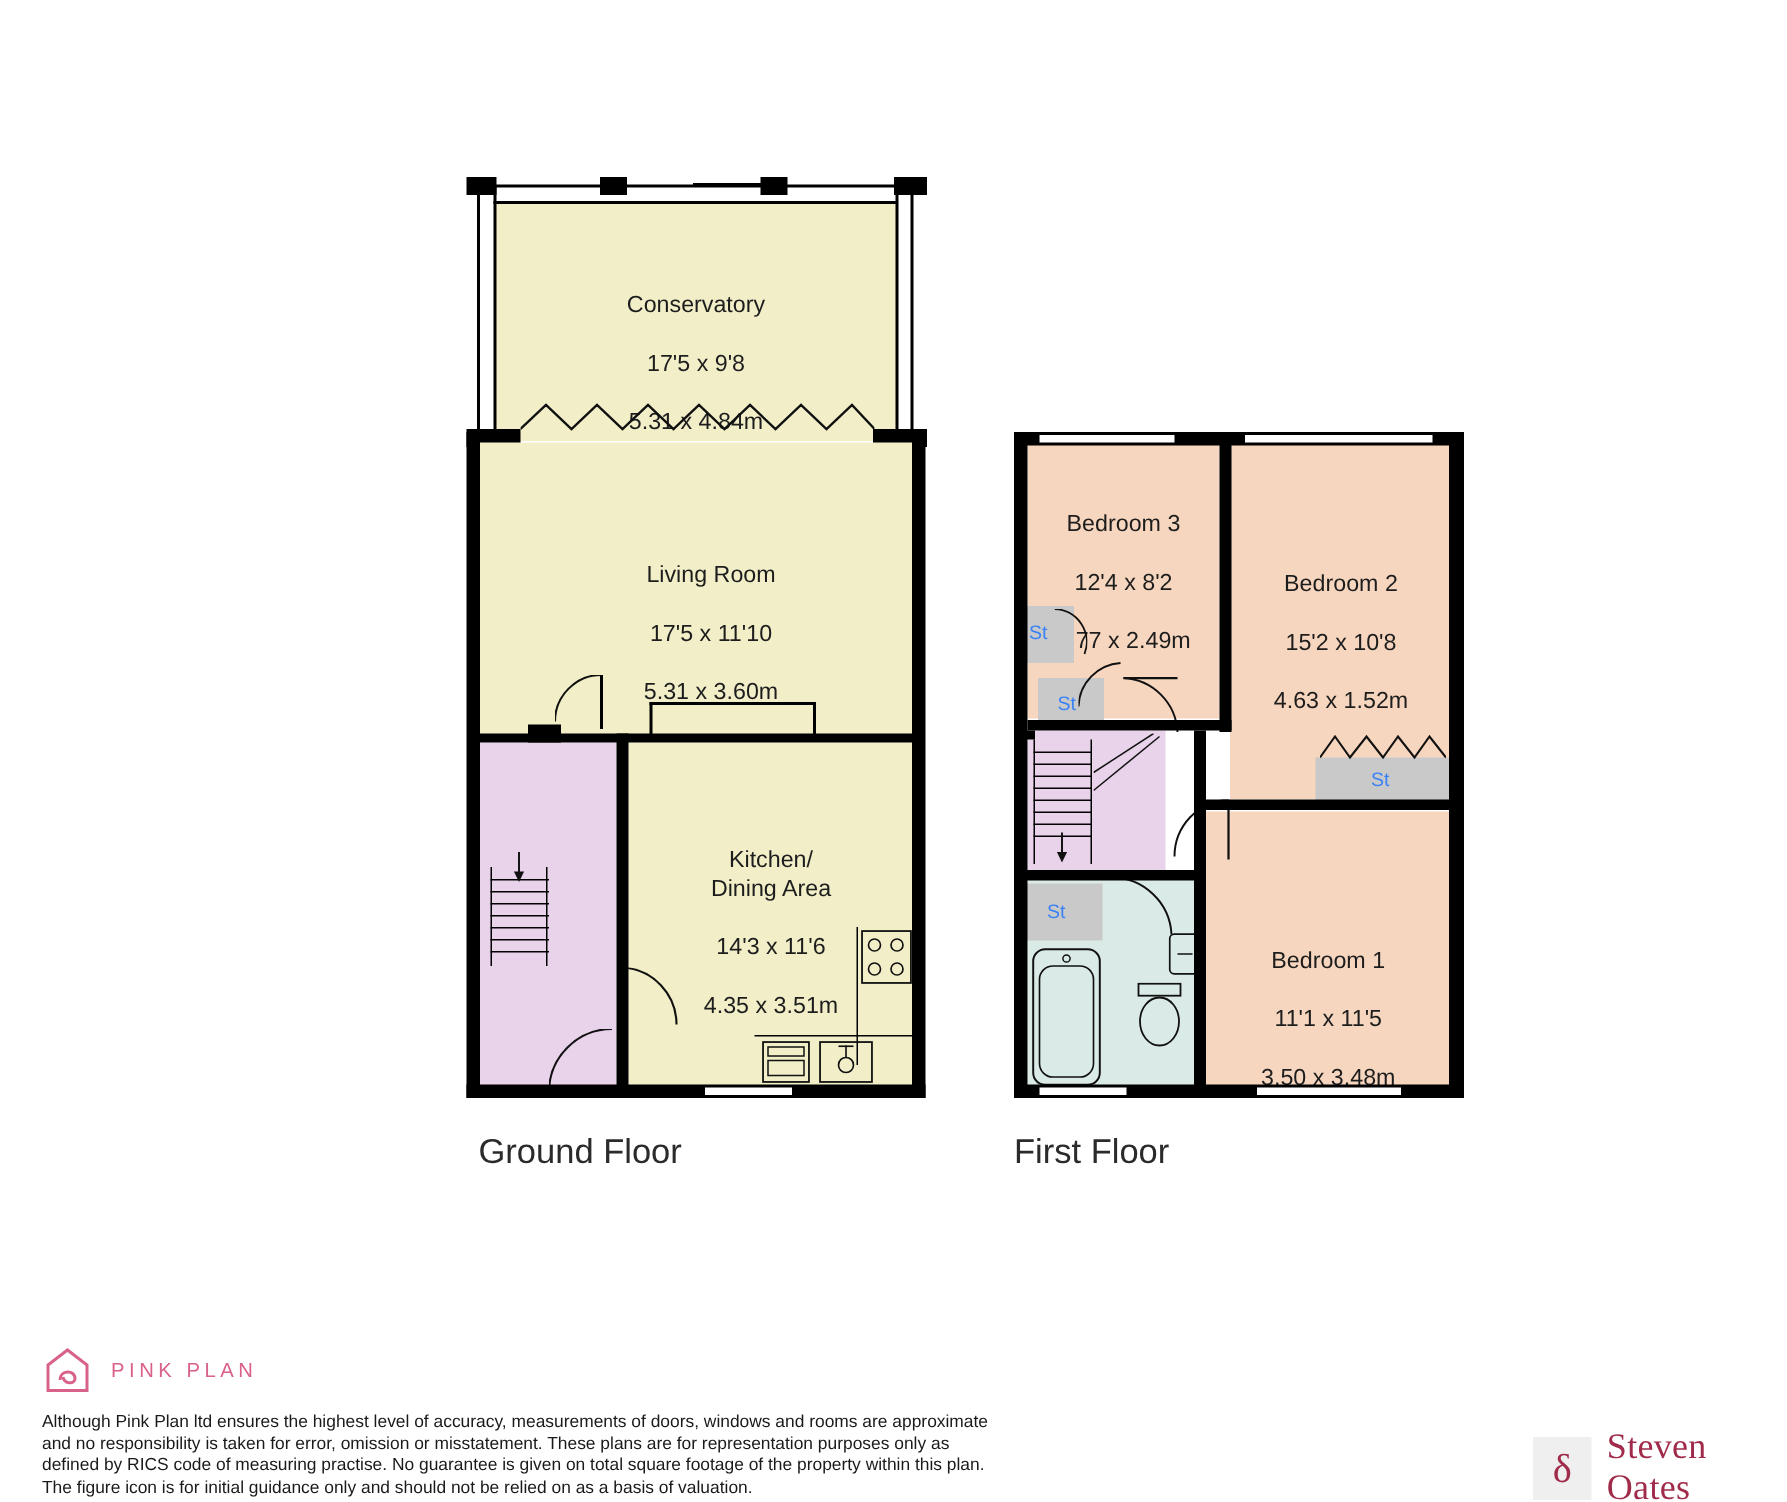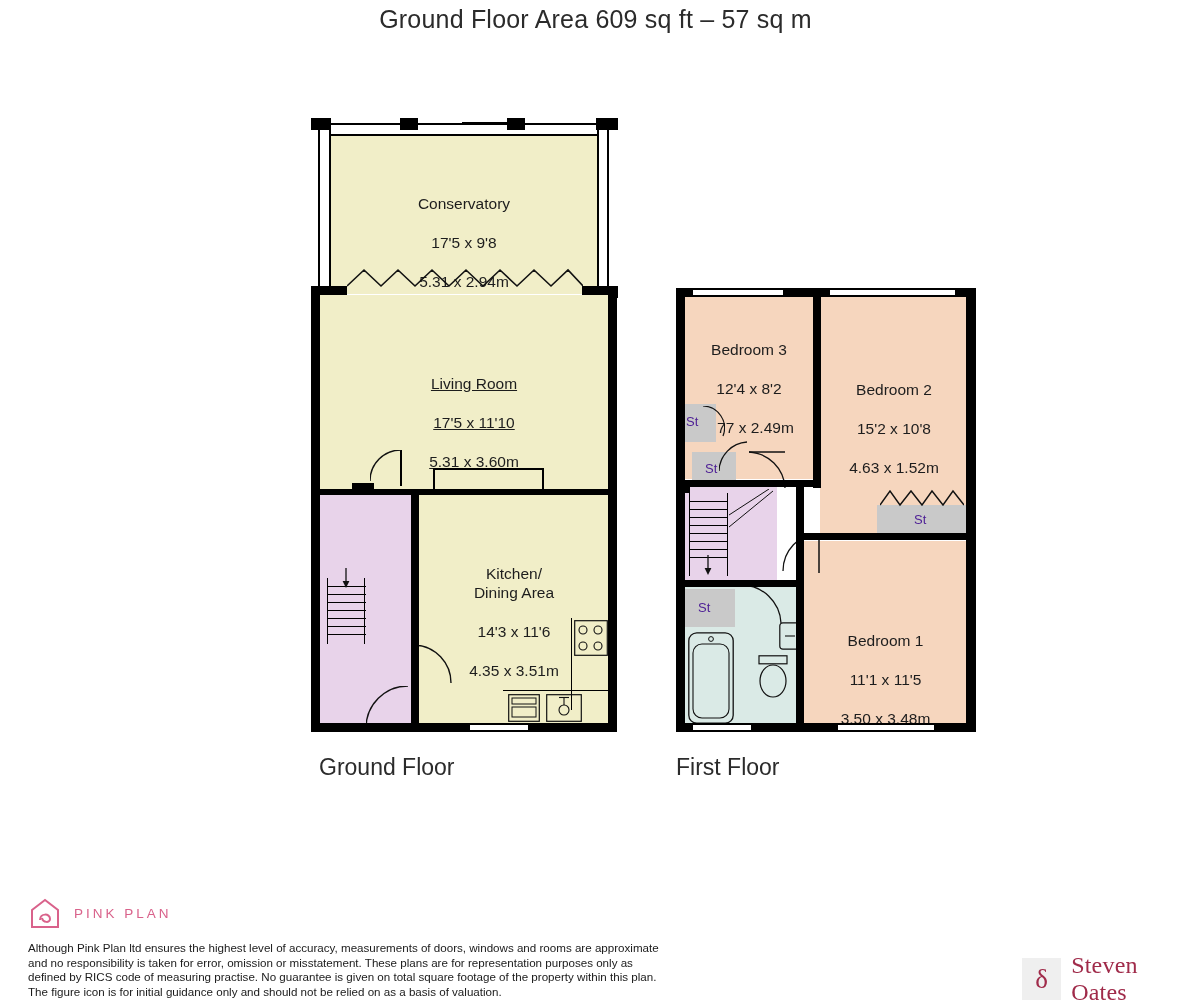--- a/index.html
+++ b/index.html
@@ -66,21 +66,21 @@
     position: absolute;
     text-align: center;
     font-size: 15.5px;
     line-height: 19.5px;
     color: #1d1d1d;
     white-space: pre-line;
   }
   .st-label {
     position: absolute;
     font-size: 13px;
-    color: #4c1d95;
+    color: #3b82f6;
   }
 
   .thin-line {
     position: absolute;
     background: #000;
   }
 
   
   .footer-logo {
     position: absolute;
@@ -127,21 +127,20 @@
     color: #a02b4a;
     font-family: "Liberation Serif", serif;
     font-size: 24px;
     letter-spacing: 0.2px;
   }
 </style>
 </head>
 <body>
 
 <div class="heading">
-  <div class="line">Ground Floor Area 609 sq ft – 57 sq m</div>
 </div>
 
 <div class="stage">
 
   <div>
 
     <div class="room fill-cream" style="left:271px; top:124px; width:290px; height:170px;"></div>
 
     <div class="room fill-white" style="left:271px; top:124px; width:11px; height:170px;"></div>
     <div class="room fill-white" style="left:550px; top:124px; width:11px; height:170px;"></div>
@@ -156,33 +155,33 @@
 
     <div class="wall" style="left:263px; top:118px; width:20px; height:12px;"></div>
     <div class="wall" style="left:352px; top:118px; width:18px; height:12px;"></div>
     <div class="wall" style="left:459px; top:118px; width:18px; height:12px;"></div>
     <div class="wall" style="left:548px; top:118px; width:22px; height:12px;"></div>
     <div class="thin-line" style="left:414px; top:122px; width:46px; height:2px;"></div>
 
     <div class="label" style="left:299px; top:174px; width:234px;">
       <span>Conservatory</span><br>
       <span>17'5 x 9'8</span><br>
-      <span>5.31 x 2.94m</span>
+      <span>5.31 x 4.84m</span>
     </div>
 
     <div class="wall" style="left:263px; top:286px; width:36px; height:12px;"></div>
     <div class="wall" style="left:534px; top:286px; width:36px; height:12px;"></div>
 
     <div class="room fill-cream" style="left:271px; top:295px; width:290px; height:195px;"></div>
 
     <svg style="position:absolute; left:299px; top:266px;" width="236" height="24" viewBox="0 0 236 24">
       <polyline points="0,20 17,4 34,20 51,4 68,20 85,4 102,20 119,4 136,20 153,4 170,20 187,4 204,20 221,4 236,20" fill="none" stroke="#111" stroke-width="1.6"></polyline>
     </svg>
 
-    <div class="label" style="left:309px; top:354px; width:234px;text-decoration:underline;">
+    <div class="label" style="left:309px; top:354px; width:234px;">
       <span>Living Room</span><br>
       <span>17'5 x 11'10</span><br>
       <span>5.31 x 3.60m</span>
     </div>
 
     <div class="thin-line" style="left:385px; top:468px; width:110px; height:1.5px;"></div>
     <div class="thin-line" style="left:385px; top:468px; width:1.5px; height:22px;"></div>
     <div class="thin-line" style="left:494px; top:468px; width:1.5px; height:22px;"></div>
 
     <div class="thin-line" style="left:352px; top:450px; width:1.6px; height:36px;"></div>

